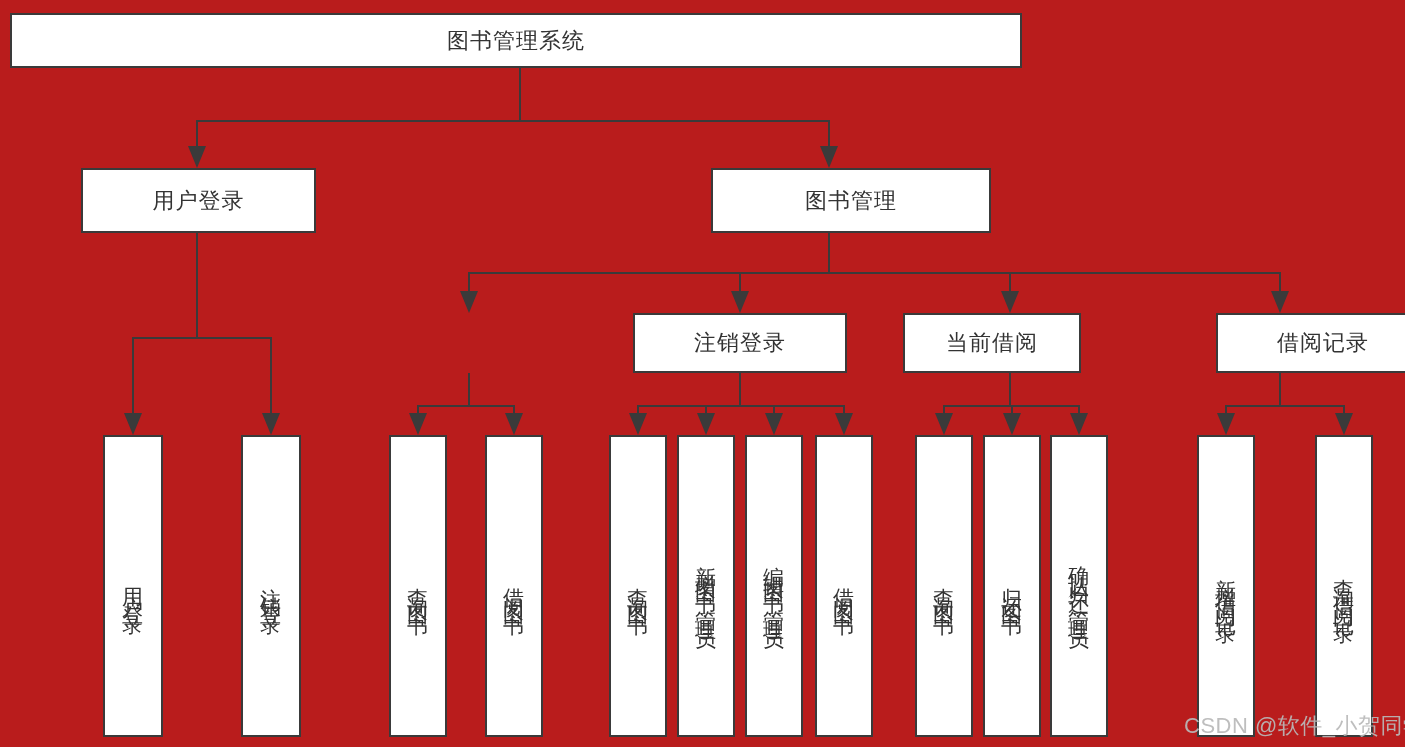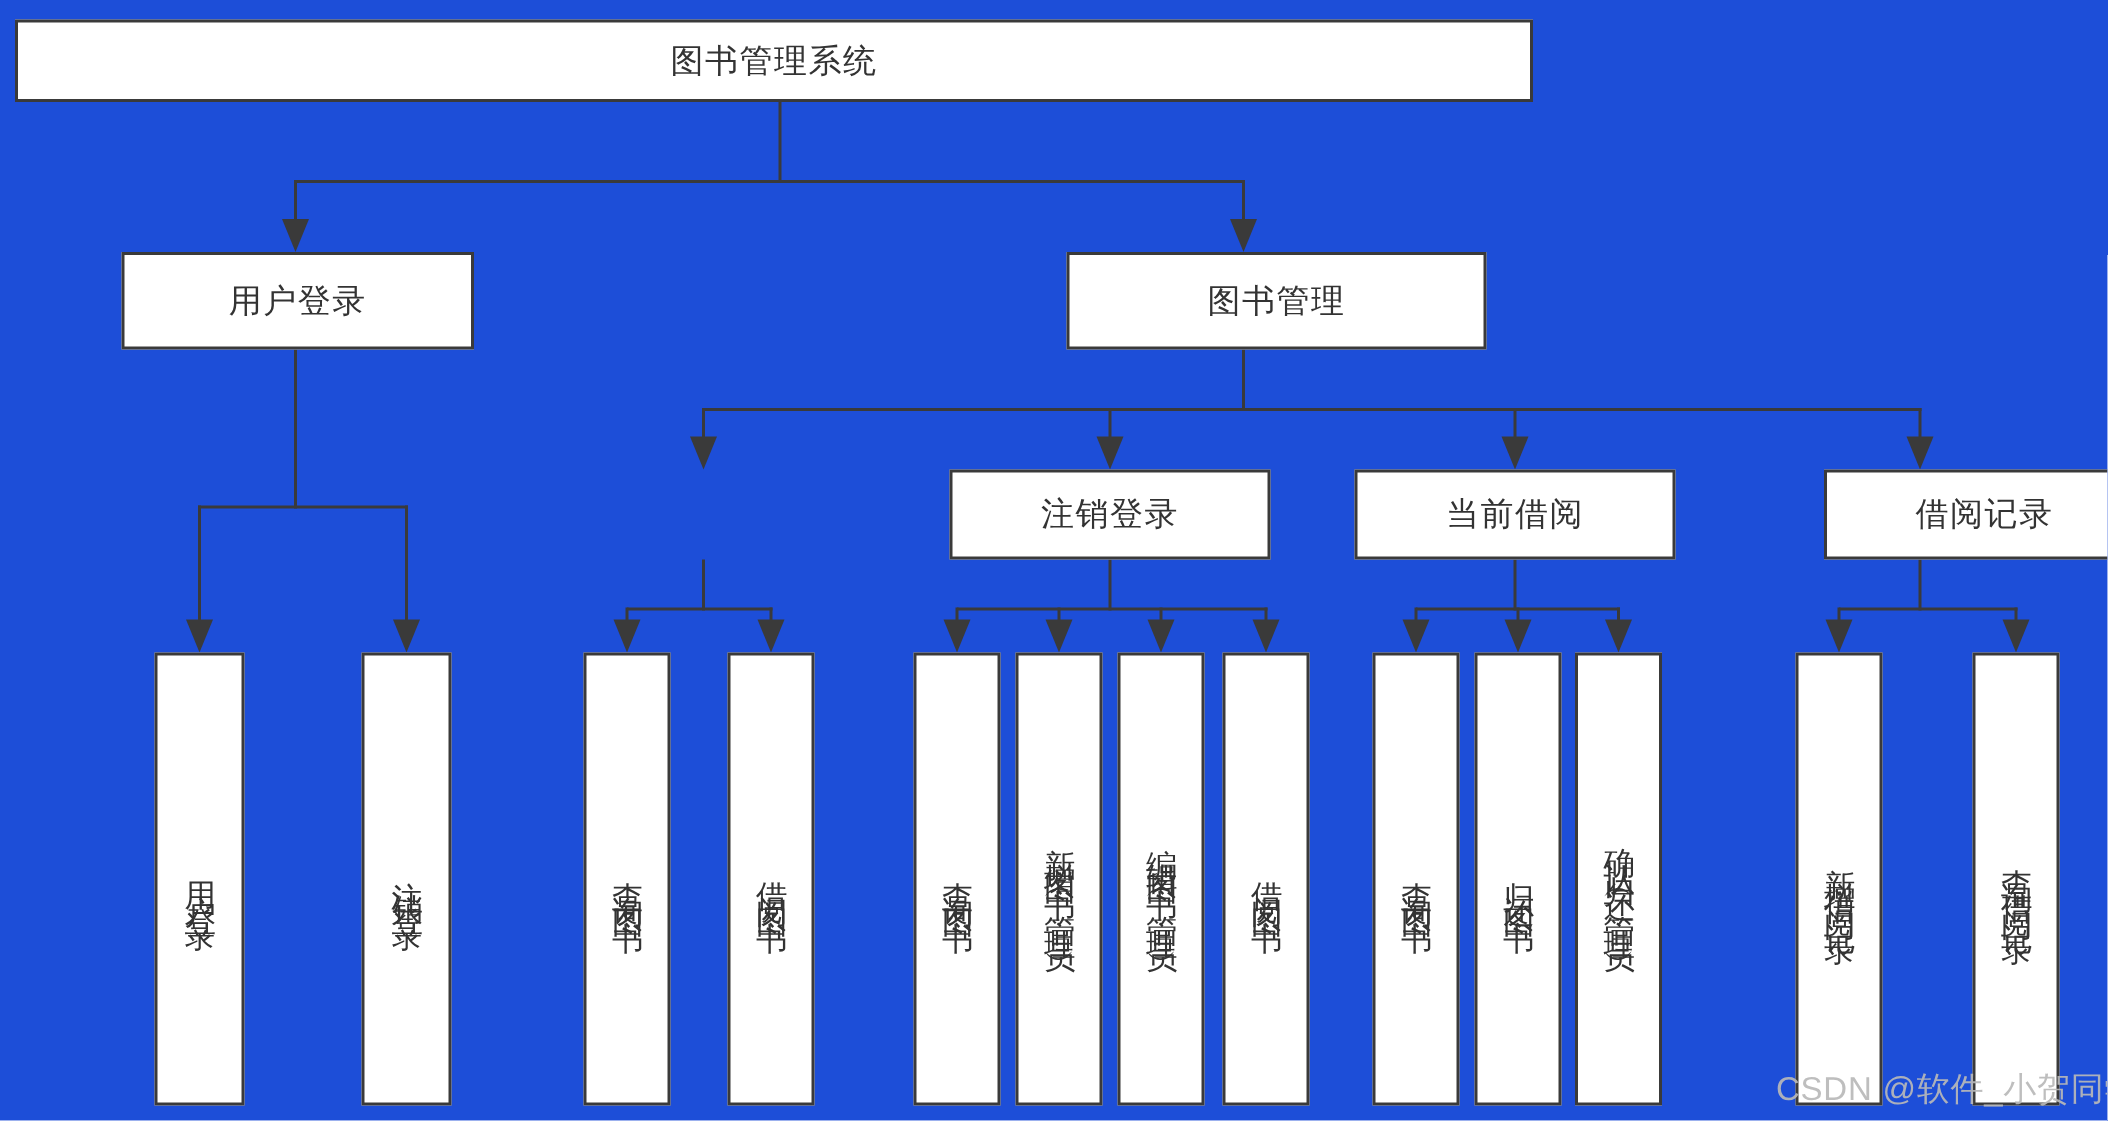--- a/index.html
+++ b/index.html
@@ -1,21 +1,21 @@
 <!DOCTYPE html>
 <html><head>
 <meta charset="utf-8">
 <style>
   html, body { margin: 0; padding: 0; background: #ffffff; }
   body { font-family: "Liberation Sans", "DejaVu Sans", sans-serif; }
   #canvas {
     position: relative;
     width: 1405px;
     height: 747px;
-    background: #1d4ed8;
+    background: #b91c1c;
     overflow: hidden;
   }
   .box {
     position: absolute;
     box-sizing: border-box;
     background: #ffffff;
     border: 2px solid #3a3a3a;
     color: #333333;
     display: flex;
     align-items: center;
@@ -83,21 +83,21 @@
   <div class="vline" style="left:468px; top:272px; height:22px;"></div>
   <div class="arrow-down" style="left:460px; top:291px;"></div>
   <div class="vline" style="left:739px; top:272px; height:22px;"></div>
   <div class="arrow-down" style="left:731px; top:291px;"></div>
   <div class="vline" style="left:1009px; top:272px; height:22px;"></div>
   <div class="arrow-down" style="left:1001px; top:291px;"></div>
   <div class="vline" style="left:1279px; top:272px; height:22px;"></div>
   <div class="arrow-down" style="left:1271px; top:291px;"></div>
 
   <div class="box hbox" style="left:633px; top:313px; width:214px; height:60px;">注销登录</div>
-  <div class="box hbox" style="left:903px; top:313px; width:214px; height:60px;">当前借阅</div>
+  <div class="box hbox" style="left:903px; top:313px; width:178px; height:60px;">当前借阅</div>
   <div class="box hbox" style="left:1216px; top:313px; width:214px; height:60px;">借阅记录</div>
 
   <div class="vline" style="left:468px; top:373px; height:34px;"></div>
   <div class="vline" style="left:739px; top:373px; height:34px;"></div>
   <div class="vline" style="left:1009px; top:373px; height:34px;"></div>
   <div class="vline" style="left:1279px; top:373px; height:34px;"></div>
 
   <div class="hline" style="left:418px; top:405px; width:97px;"></div>
   <div class="hline" style="left:638px; top:405px; width:207px;"></div>
   <div class="hline" style="left:944px; top:405px; width:136px;"></div>

